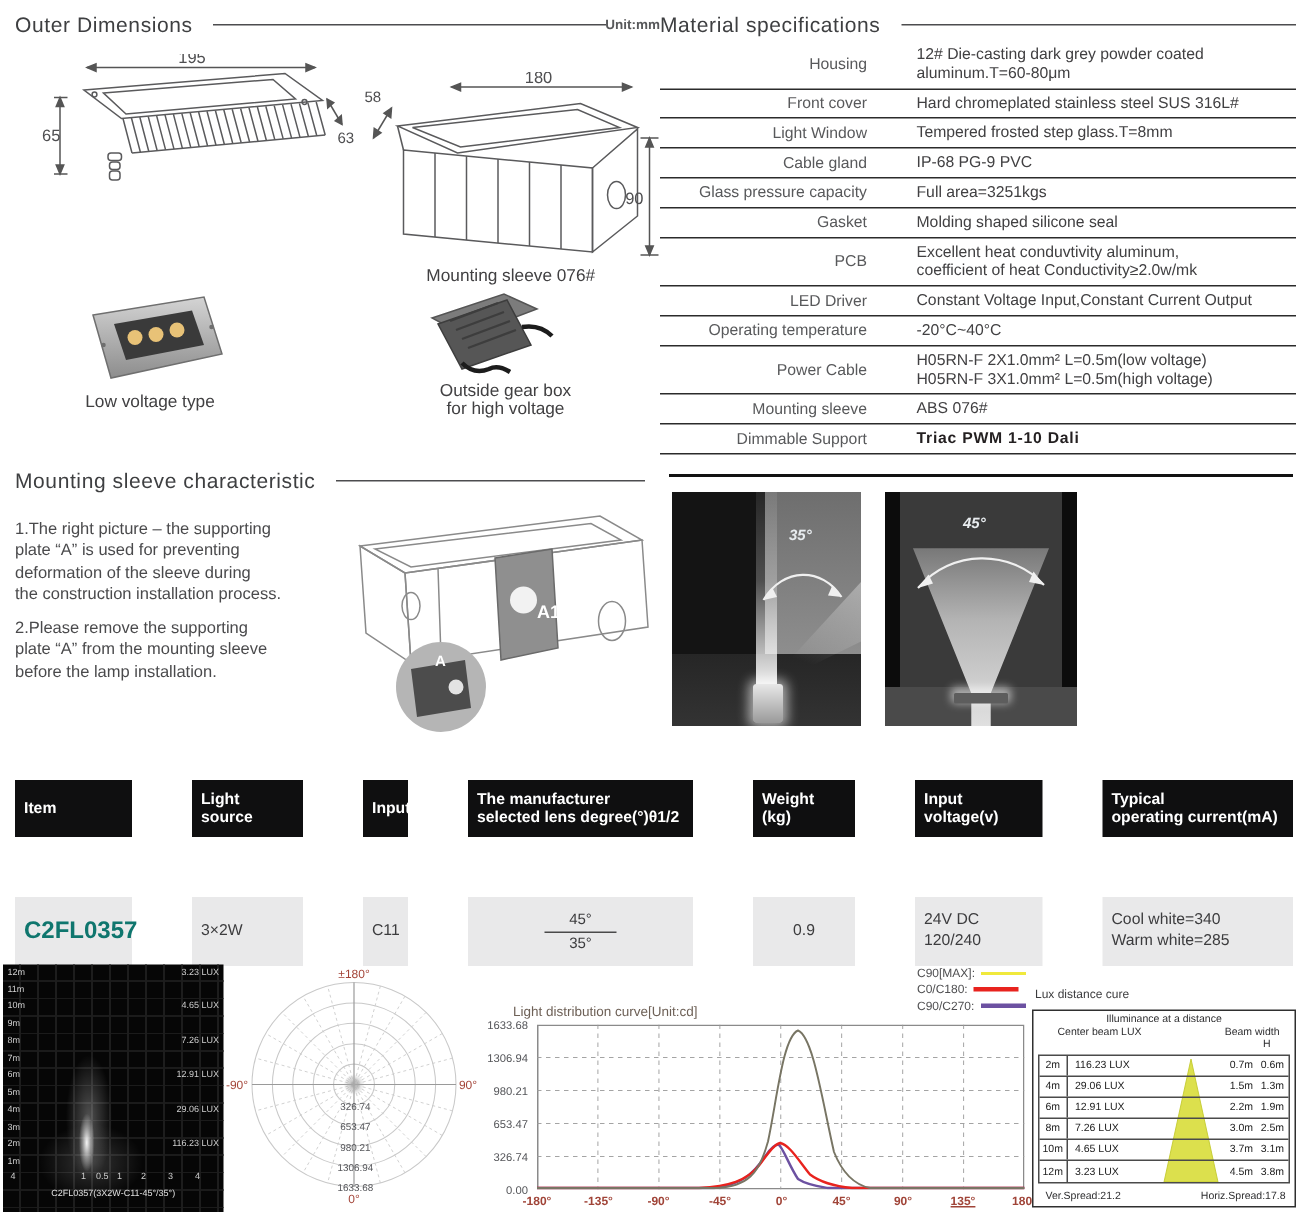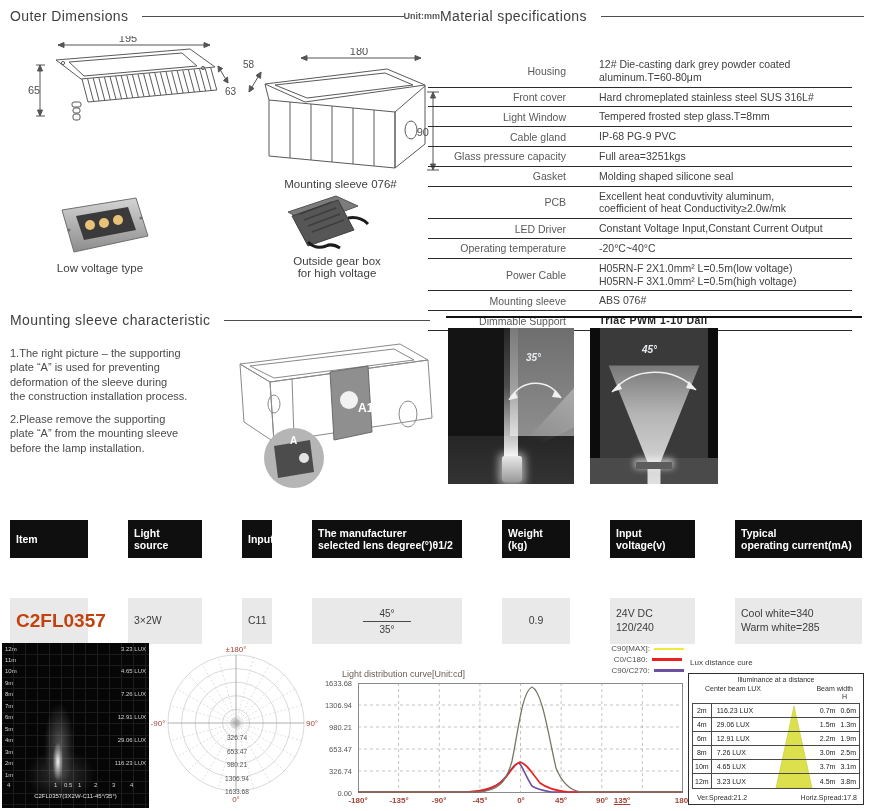--- a/index.html
+++ b/index.html
@@ -11,21 +11,21 @@
   .abs { position:absolute; }
   .pre { white-space:pre-line; }
 
   
   .sec-head { position:absolute; display:flex; align-items:center; }
   .sec-title { font-size:14px; color:#3e3f41; letter-spacing:.4px; white-space:nowrap; }
   .sec-rule { flex:1; border-top:1.6px solid #4d4d4f; margin-left:14px; }
   .unit-label { font-size:9px; color:#58595b; font-weight:bold; margin-left:0; white-space:nowrap; }
 
   
-  .mat-table { position:absolute; left:428px; top:27px; width:424px;margin-top:28px; }
+  .mat-table { position:absolute; left:440px; top:27px; width:424px; }
   .mrow { display:flex; border-bottom:1.2px solid #2b2b2b; align-items:center; }
   .mlabel { width:138px; text-align:right; font-size:10.5px; color:#58595b; padding:3px 0; }
   .mvalue { flex:1; padding:3px 0 3px 33px; font-size:10.5px; color:#414042; line-height:1.22; }
   .mrow.bold .mvalue { font-weight:bold; color:#231f20; letter-spacing:.5px; }
   .thick-rule { position:absolute; left:446px; top:316px; width:416px; border-top:2.2px solid #111; }
 
   
   .ms-para { position:absolute; font-size:11px; color:#4a4a4c; line-height:1.3; }
 
   
@@ -41,21 +41,21 @@
 
   
   .spec-table { position:absolute; left:10px; top:520px; width:852px; display:grid;
     grid-template-columns:78px 74px 30px 150px 68px 85px 127px 96px 100px 42px;
     grid-auto-rows:auto; column-gap:2px; row-gap:2px;gap:40px; }
   .th { background:#0f0f10; color:#fff; font-size:10.5px; font-weight:bold;
         display:flex; align-items:center; padding:4px 6px; min-height:38px; line-height:1.15; }
   .td { background:#e9e9ea; color:#3c3c3e; font-size:10.5px; display:flex; align-items:center;
         padding:4px 6px; min-height:46px; line-height:1.3; }
   .td.center { justify-content:center; }
-  .td.item { font-size:19px; font-weight:bold; color:#c2410c; }
+  .td.item { font-size:16px; font-weight:bold; color:#0f766e; }
   .fraction { display:inline-block; text-align:center; font-size:10px; }
   .fraction .top { display:block; border-bottom:1px solid #4a4a4a; padding:0 16px 1px; }
   .fraction .bot { display:block; padding-top:1px; }
 
   
   .lux-plot { position:absolute; left:2px; top:643px; width:147px; height:165px; background:#060606;
     background-image:
       radial-gradient(ellipse 7px 26px at 38% 72%, rgba(255,255,255,.95), rgba(255,255,255,.4) 40%, transparent 75%),
       radial-gradient(ellipse 22px 60px at 39% 62%, rgba(255,255,255,.30), transparent 70%),
       radial-gradient(ellipse 46px 34px at 40% 80%, rgba(255,255,255,.18), transparent 75%),
@@ -63,21 +63,21 @@
       repeating-linear-gradient(to bottom, transparent 0 10.6px, #1b1b1b 10.6px 11.6px);
   }
   .lux-plot span { position:absolute; font-size:6px; color:#cfcfcf; line-height:1; }
   .lp-caption { left:0; right:0; text-align:center; top:150px; color:#e0e0e0 !important; font-size:6px; }
 
   .polar-wrap { position:absolute; left:150px; top:645px; width:172px; height:160px; }
 
   .dist-chart { position:absolute; left:296px; top:643px; width:392px; height:168px; }
   .dc-title { position:absolute; left:46px; top:26px; font-size:9px; color:#6e6157; }
   .dc-legend { position:absolute; right:4px; top:0; }
-  .dc-lrow { display:flex; align-items:center; justify-content:center; height:11px; }
+  .dc-lrow { display:flex; align-items:center; justify-content:flex-start; height:11px; }
   .dc-lrow span { font-size:8px; color:#4f4f51; margin-right:4px; }
   .sw { display:inline-block; width:30px; }
   .sw-yellow { height:2px; background:#f0e93c; }
   .sw-red    { height:3px; background:#e8231e; }
   .sw-purple { height:3px; background:#6c51a1; }
   .cyl { position:absolute; left:0; width:56px; text-align:right; font-size:7.5px; color:#55565a; }
   .plot-area { position:absolute; left:62px; top:40px; width:325px; height:110px; }
   .cxl { position:absolute; top:153px; transform:translateX(-50%); font-size:8px; color:#a04438; font-weight:bold; }
 
   .lux-table { position:absolute; left:688px; top:658px; width:176px; height:150px; }
@@ -460,21 +460,21 @@
         <path d="M0,109 H120 C140,108 148,100 154,78 C160,50 164,8 174,4 C184,8 190,50 198,85 C204,100 212,107 222,109 H325" stroke="#787564" stroke-width="1.3" fill="none"></path>
       </svg>
     </div>
     <span class="cxl" style="left:62px;">-180°</span>
     <span class="cxl" style="left:103px;">-135°</span>
     <span class="cxl" style="left:143px;">-90°</span>
     <span class="cxl" style="left:184px;">-45°</span>
     <span class="cxl" style="left:225px;">0°</span>
     <span class="cxl" style="left:265px;">45°</span>
     <span class="cxl" style="left:306px;">90°</span>
-    <span class="cxl" style="left:326px;text-decoration:underline;">135°</span>
+    <span class="cxl" style="left:346px;text-decoration:underline;">135°</span>
     <span class="cxl" style="left:387px;">180°</span>
   </div>
 
   <div class="lux-table">
     <div class="lt-title">Lux distance cure</div>
     <div class="lt-box">
       <div class="lt-h1">Illuminance at a distance</div>
       <div class="lt-h2l">Center beam LUX</div>
       <div class="lt-h2r">Beam width</div>
       <div class="lt-h3">H</div>

